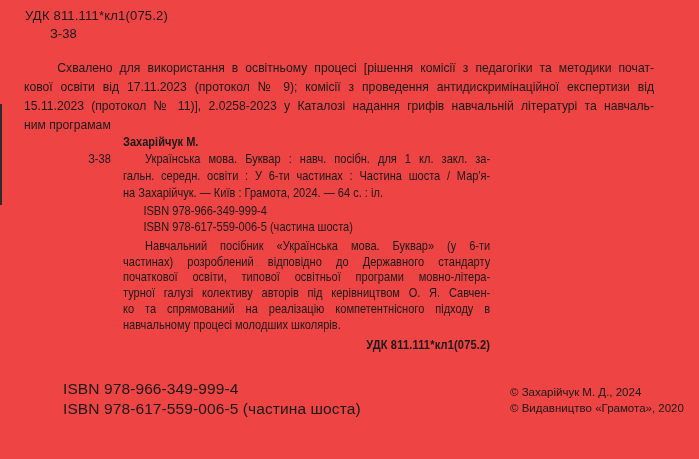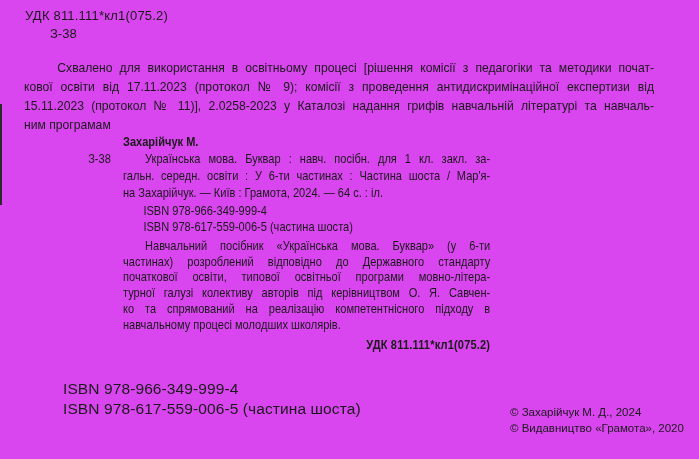--- a/index.html
+++ b/index.html
@@ -1,17 +1,17 @@
 <!DOCTYPE html>
 <html><head>
 <meta charset="utf-8">
 <style>
   html,body { margin:0; padding:0; background:#fff; }
   .page {
-    position:relative; width:699px; height:459px; background:#d946ef;
+    position:relative; width:699px; height:459px; background:#ef4444;
     font-family:"Liberation Sans", sans-serif; color:#1a1a1a; overflow:hidden;
     -webkit-font-smoothing:antialiased;
   }
   .abs { position:absolute; }
   
   .scan-line { position:absolute; left:0; top:104px; width:2px; height:101px; background:#2b2b2b; }
 
   .udk-top { left:25px; top:8px; font-size:13px; letter-spacing:.2px; }
   .code-top { left:50px; top:26px; font-size:13px; }
 
@@ -31,21 +31,21 @@
     font-size:13px; line-height:17px;
   }
   .card-author { font-weight:bold; }
   .card-index { position:absolute; left:-41px; top:17px; }
   .ind26 { padding-left:26px; }
   .card-isbn { margin-top:2px; line-height:16px; padding-left:24px; }
   .card-annot { margin-top:3px; line-height:15.7px; }
   .card-udk { margin-top:4px; font-weight:bold; text-align:right; letter-spacing:.2px; }
 
   .footer-isbn { left:63px; top:379px; font-size:15.5px; line-height:20px; letter-spacing:.1px; }
-  .footer-copy { left:510px; top:404px; font-size:11.5px; line-height:16px; }
+  .footer-copy { left:510px; top:384px; font-size:11.5px; line-height:16px; }
 </style>
 </head>
 <body>
 
 <div class="page">
 
   <div class="scan-line"></div>
 
   <div class="abs udk-top">УДК 811.111*кл1(075.2)</div>
   <div class="abs code-top">З-38</div>

